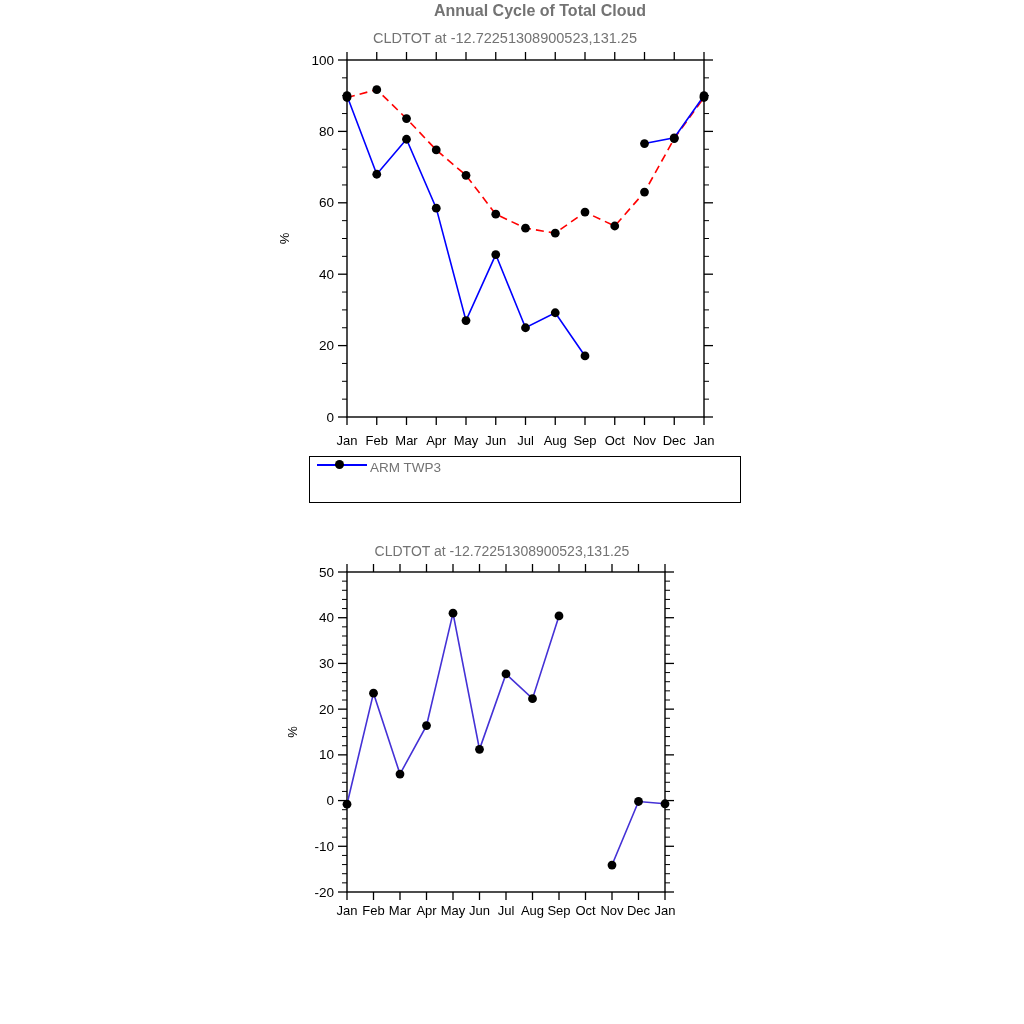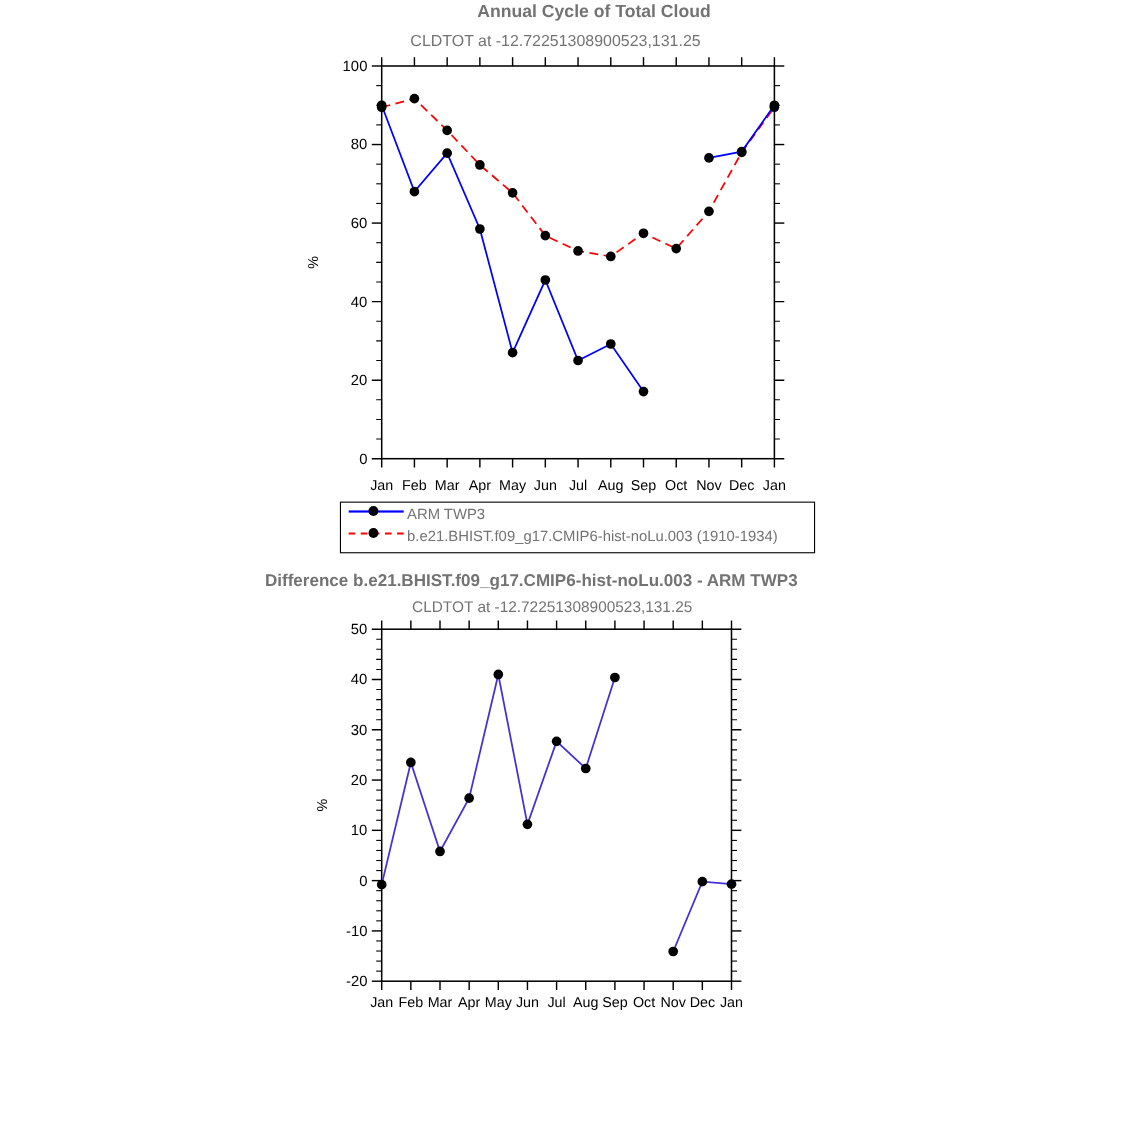--- a/index.html
+++ b/index.html
@@ -198,30 +198,22 @@
     </svg>
 
   <div class="legend">
     <div class="legend-row">
       <span class="sample">
         <span class="lline" id="lline0" style="border-top: 2px solid rgb(0, 0, 255);"></span>
         <span class="ldot"></span>
       </span>
       <span class="llabel">ARM TWP3</span>
     </div>
-    <div class="legend-row">
-      <span class="sample">
-        <span class="lline" id="lline1" style="border-top: 2px dashed rgb(255, 0, 0);"></span>
-        <span class="ldot"></span>
-      </span>
-      <span class="llabel">b.e21.BHIST.f09_g17.CMIP6-hist-noLu.003 (1910-1934)</span>
-    </div>
   </div>
 
-  <div class="title t2">Difference b.e21.BHIST.f09_g17.CMIP6-hist-noLu.003 - ARM TWP3</div>
   <div class="subtitle s2">CLDTOT at -12.72251308900523,131.25</div>
   <svg id="chart2" class="chart" width="1024" height="375">
       <rect x="347" y="17" width="318" height="320" fill="none" stroke="#000000" stroke-width="1.4"></rect>
       <line x1="342" y1="327.85714285714283" x2="347" y2="327.85714285714283" stroke="#000000" stroke-width="1"></line>
       <line x1="665" y1="327.85714285714283" x2="670" y2="327.85714285714283" stroke="#000000" stroke-width="1"></line>
       <line x1="342" y1="318.7142857142857" x2="347" y2="318.7142857142857" stroke="#000000" stroke-width="1"></line>
       <line x1="665" y1="318.7142857142857" x2="670" y2="318.7142857142857" stroke="#000000" stroke-width="1"></line>
       <line x1="342" y1="309.57142857142856" x2="347" y2="309.57142857142856" stroke="#000000" stroke-width="1"></line>
       <line x1="665" y1="309.57142857142856" x2="670" y2="309.57142857142856" stroke="#000000" stroke-width="1"></line>
       <line x1="342" y1="300.42857142857144" x2="347" y2="300.42857142857144" stroke="#000000" stroke-width="1"></line>

